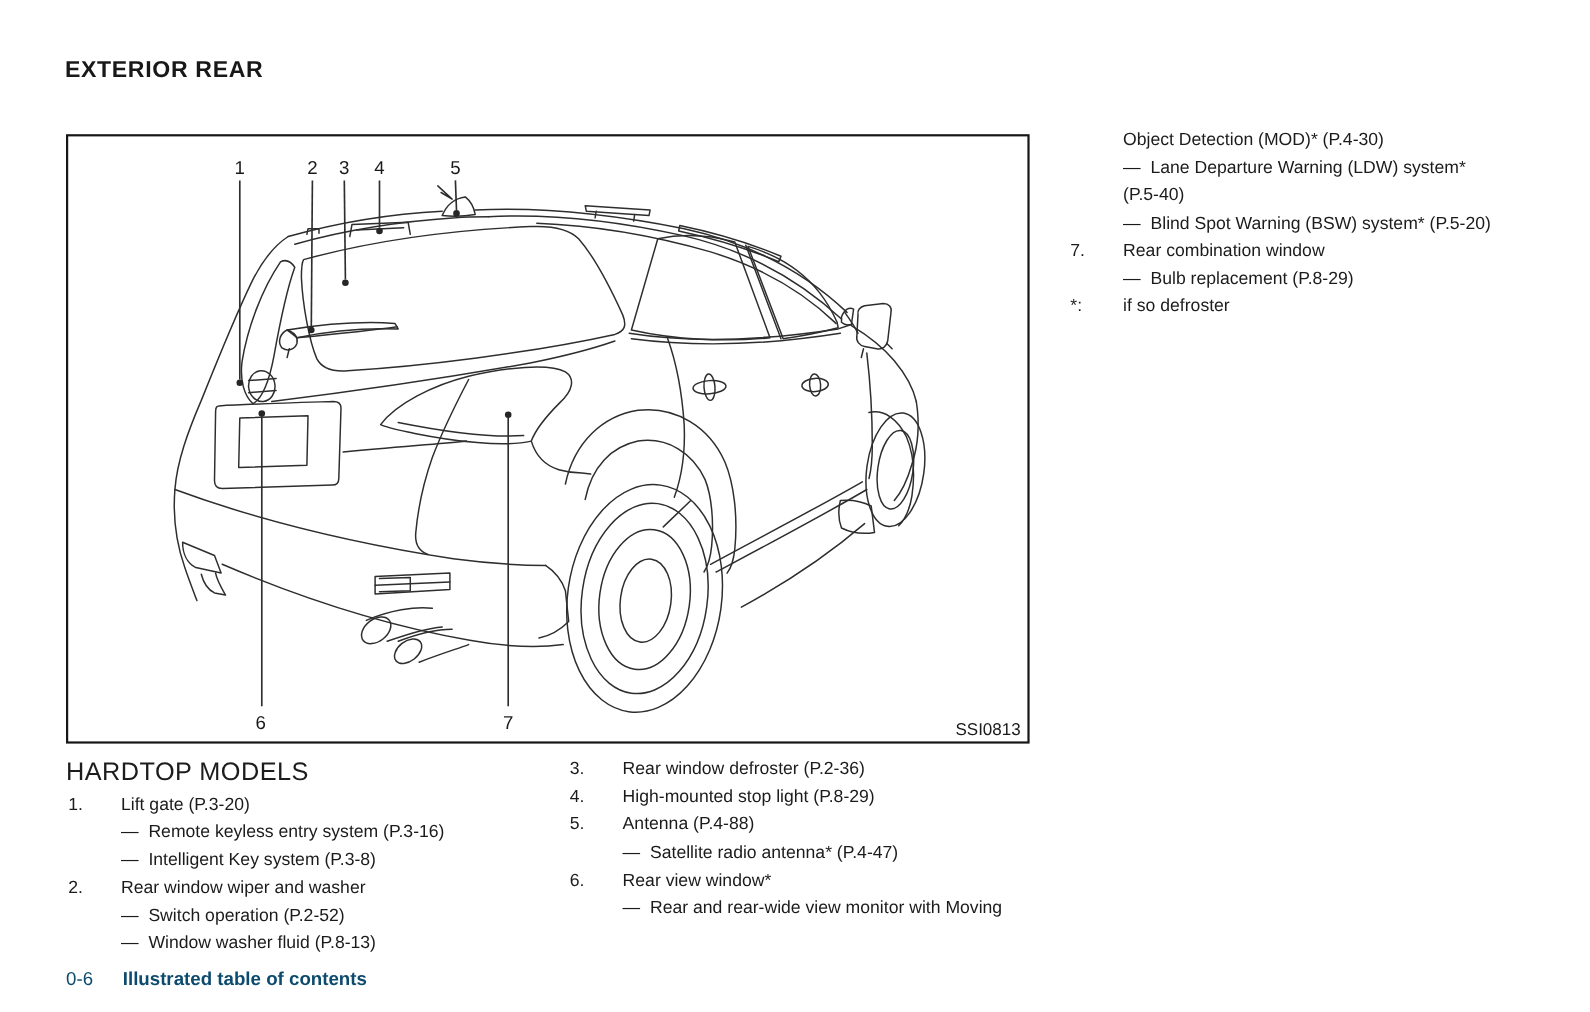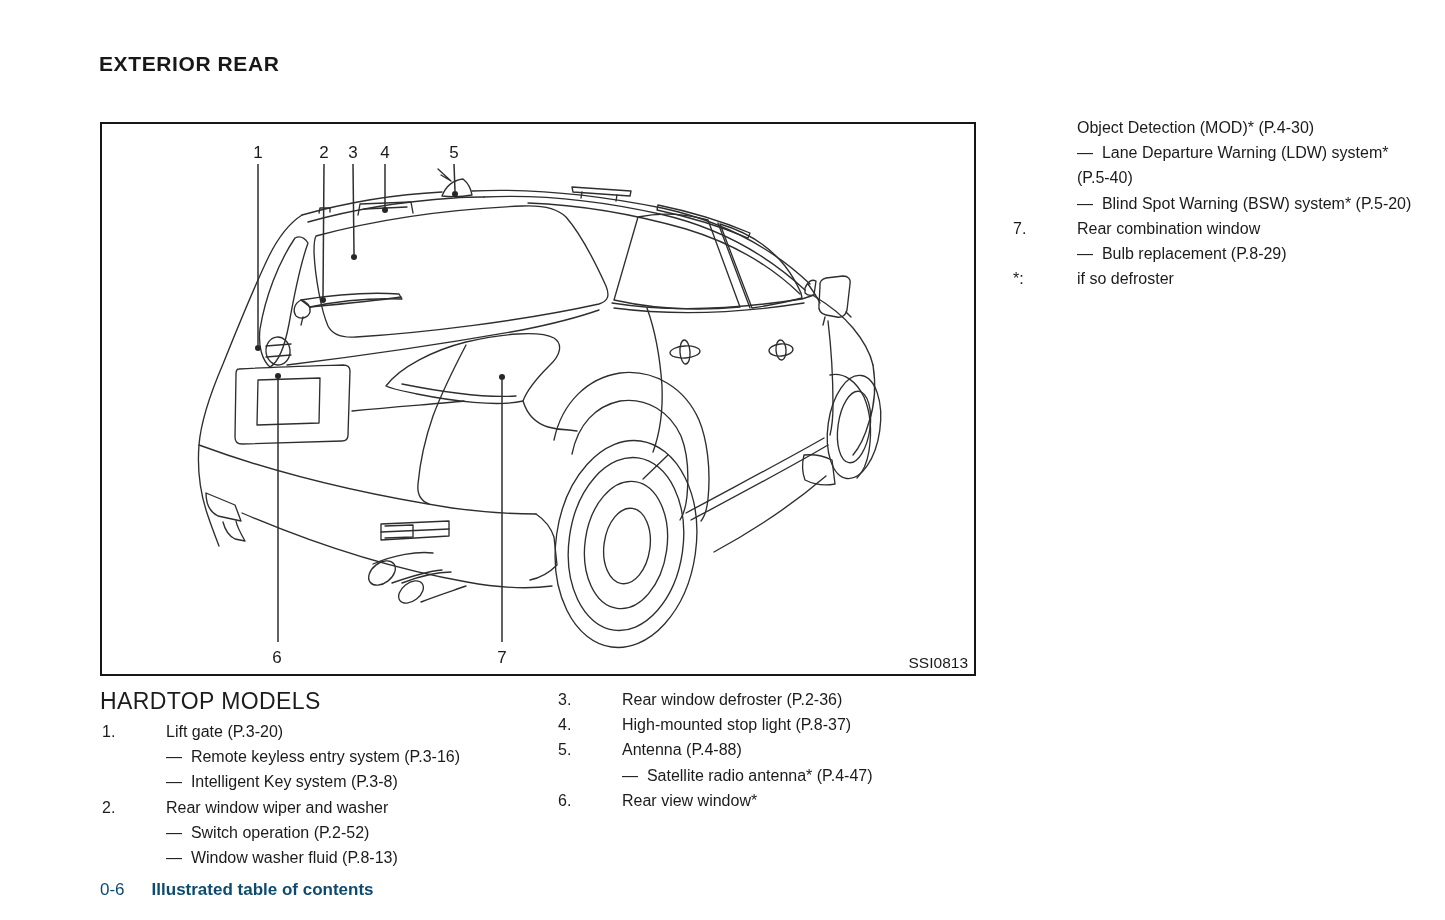--- a/index.html
+++ b/index.html
@@ -1,38 +1,38 @@
 <!DOCTYPE html>
 <html><head>
 <meta charset="utf-8">
 <style>
   html,body{margin:0;padding:0;background:#ffffff;}
   body{
     width:1445px;height:920px;position:relative;overflow:hidden;
     font-family:"Liberation Sans","DejaVu Sans",sans-serif;
     color:#1a1a1a;
   }
-  .abs{position:absolute;margin-left:40px;}
+  .abs{position:absolute;}
   #page-title{
     left:59px;top:52px;font-size:21px;font-weight:bold;letter-spacing:.6px;color:#181818;
   }
   #figure-box{
     left:60px;top:122px;width:872px;height:550px;border:2px solid #161616;background:#fff;
   }
   #figure-box svg{display:block;width:872px;height:550px;}
   .sketch path,.sketch ellipse{fill:none;stroke:#2e2e2e;stroke-width:1.35;stroke-linecap:round;stroke-linejoin:round;}
   .leader line{stroke:#2e2e2e;stroke-width:1.5;}
   .leader circle{fill:#262626;stroke:none;}
   .callout-num{font-family:"Liberation Sans","DejaVu Sans",sans-serif;font-size:17px;fill:#1a1a1a;}
   .fig-code{font-family:"Liberation Sans","DejaVu Sans",sans-serif;font-size:15.5px;fill:#1a1a1a;}
   #hardtop-heading{
     left:60px;top:688px;font-size:23px;font-weight:400;letter-spacing:.4px;color:#1c1c1c;
   }
   .parts-list{font-size:16px;color:#1b1b1b;}
-  .parts-list .row{display:flex;line-height:25.2px;height:25.2px;white-space:pre;gap:16px;}
+  .parts-list .row{display:flex;line-height:25.2px;height:25.2px;white-space:pre;}
   .parts-list .num{flex:none;display:inline-block;width:48px;padding-left:2px;}
   .parts-list .body{white-space:pre;}
   #list-left{left:60px;top:719px;width:460px;}
   #list-middle{left:516px;top:687px;width:450px;}
   #list-right{left:971px;top:115px;width:450px;}
   #page-footer{left:60px;top:877px;font-size:17px;line-height:25px;color:#0c4a6e;}
   #footer-title{font-weight:bold;margin-left:27px;}
 </style>
 </head>
 <body>
@@ -181,24 +181,25 @@
 <div class="abs parts-list" id="list-left">
     <div class="row"><span class="num">1.</span><span class="body">Lift gate (P.3-20)</span></div>
     <div class="row"><span class="num"></span><span class="body">—  Remote keyless entry system (P.3-16)</span></div>
     <div class="row"><span class="num"></span><span class="body">—  Intelligent Key system (P.3-8)</span></div>
     <div class="row"><span class="num">2.</span><span class="body">Rear window wiper and washer</span></div>
     <div class="row"><span class="num"></span><span class="body">—  Switch operation (P.2-52)</span></div>
     <div class="row"><span class="num"></span><span class="body">—  Window washer fluid (P.8-13)</span></div>
   </div>
 <div class="abs parts-list" id="list-middle">
     <div class="row"><span class="num">3.</span><span class="body">Rear window defroster (P.2-36)</span></div>
-    <div class="row"><span class="num">4.</span><span class="body">High-mounted stop light (P.8-37)</span></div>
+    <div class="row"><span class="num">4.</span><span class="body">High-mounted stop light (P.8-29)</span></div>
     <div class="row"><span class="num">5.</span><span class="body">Antenna (P.4-88)</span></div>
     <div class="row"><span class="num"></span><span class="body">—  Satellite radio antenna* (P.4-47)</span></div>
     <div class="row"><span class="num">6.</span><span class="body">Rear view window*</span></div>
+    <div class="row"><span class="num"></span><span class="body">—  Rear and rear-wide view monitor with Moving</span></div>
   </div>
 <div class="abs parts-list" id="list-right">
     <div class="row"><span class="num"></span><span class="body">Object Detection (MOD)* (P.4-30)</span></div>
     <div class="row"><span class="num"></span><span class="body">—  Lane Departure Warning (LDW) system*</span></div>
     <div class="row"><span class="num"></span><span class="body">(P.5-40)</span></div>
     <div class="row"><span class="num"></span><span class="body">—  Blind Spot Warning (BSW) system* (P.5-20)</span></div>
     <div class="row"><span class="num">7.</span><span class="body">Rear combination window</span></div>
     <div class="row"><span class="num"></span><span class="body">—  Bulb replacement (P.8-29)</span></div>
     <div class="row"><span class="num">*:</span><span class="body">if so defroster</span></div>
   </div>

